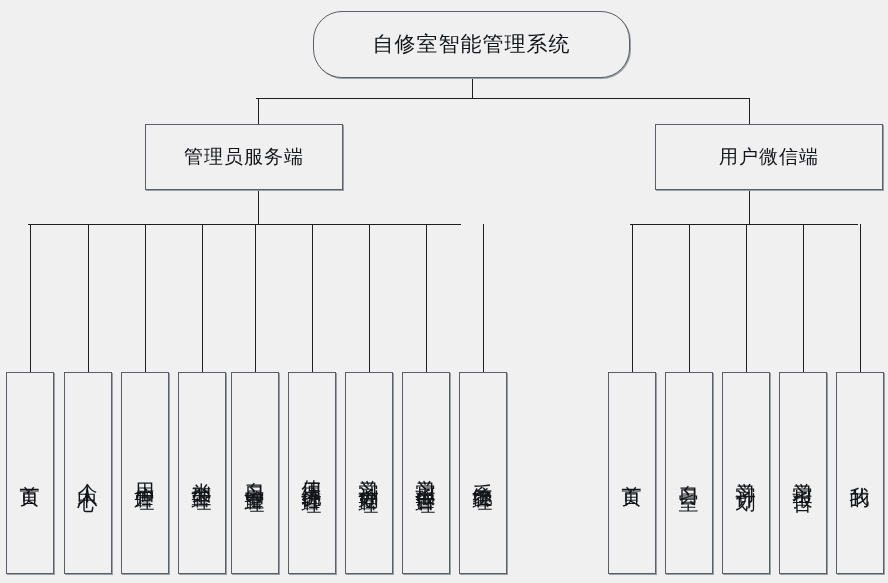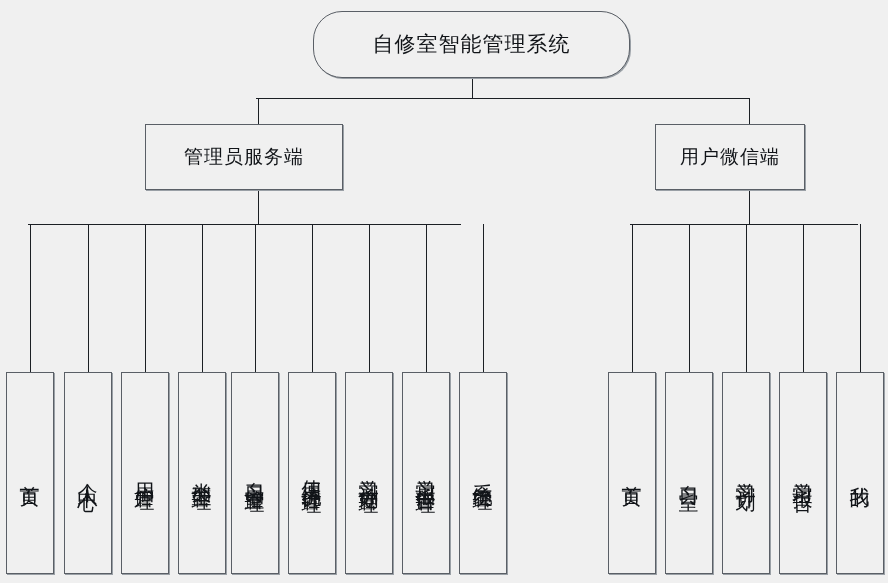--- a/index.html
+++ b/index.html
@@ -110,21 +110,21 @@
     </div>
     <div class="vline" style="left: 426px; top: 224px; height: 148px;"></div>
     <div class="node leaf" style="left: 402px; top: 372px; width: 48px; height: 202px;">
       <span class="node-label">学习报告管理</span>
     </div>
     <div class="vline" style="left: 483px; top: 224px; height: 148px;"></div>
     <div class="node leaf" style="left: 459px; top: 372px; width: 48px; height: 202px;">
       <span class="node-label">系统管理</span>
     </div>
     <div class="vline" style="left: 749px; top: 98px; height: 26px;"></div>
-    <div class="node level2" style="left: 655px; top: 124px; width: 150px; height: 66px;">
+    <div class="node level2" style="left: 655px; top: 124px; width: 228px; height: 66px;">
       <span class="node-label">用户微信端</span>
     </div>
     <div class="vline" style="left: 749px; top: 190px; height: 34px;"></div>
     <div class="hline" style="left: 630px; top: 224px; width: 228px;"></div>
     <div class="vline" style="left: 632px; top: 224px; height: 148px;"></div>
     <div class="node leaf" style="left: 608px; top: 372px; width: 48px; height: 202px;">
       <span class="node-label">首页</span>
     </div>
     <div class="vline" style="left: 689px; top: 224px; height: 148px;"></div>
     <div class="node leaf" style="left: 665px; top: 372px; width: 48px; height: 202px;">

